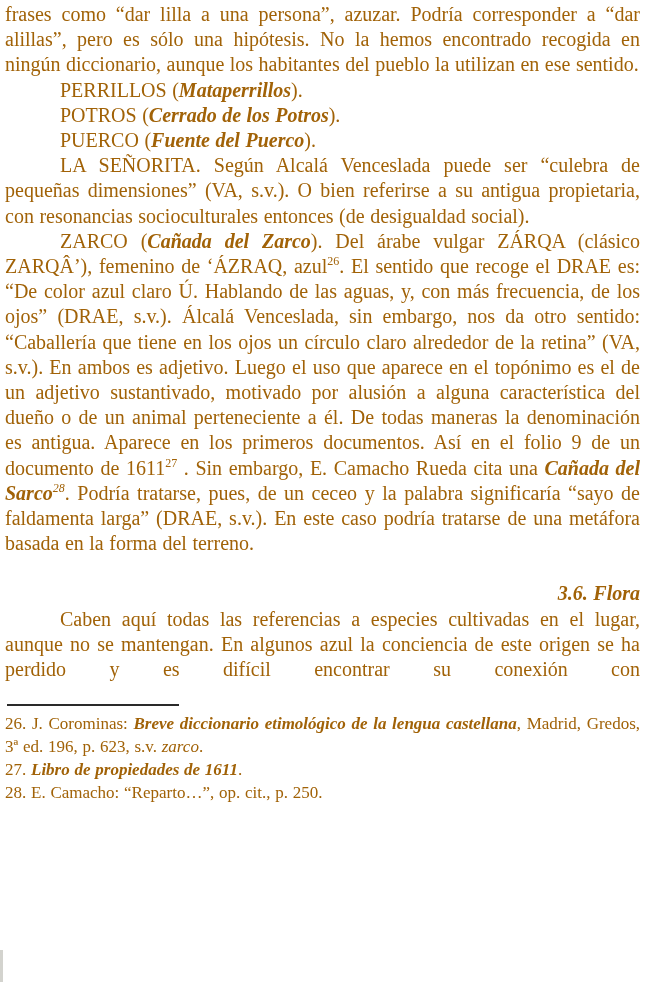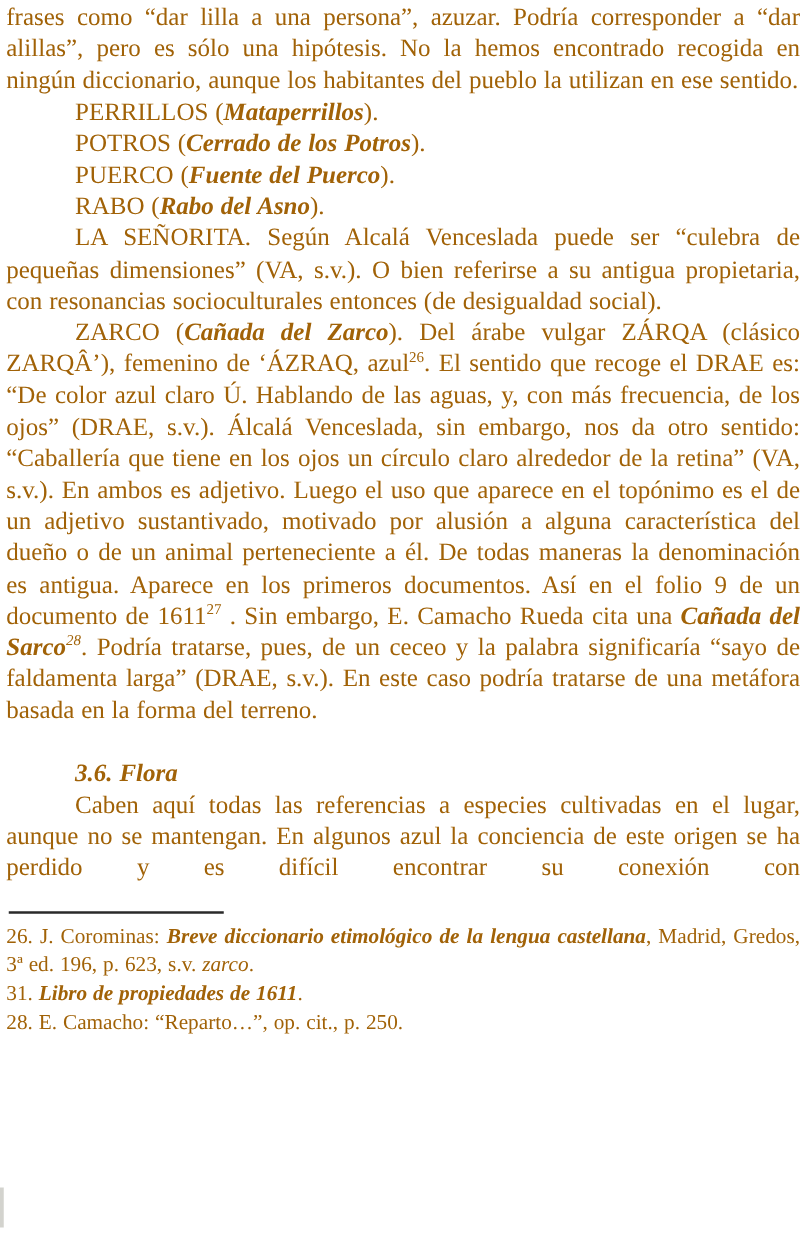--- a/index.html
+++ b/index.html
@@ -19,21 +19,21 @@
     font-size:20px;
     line-height:25.2px;
     text-align:justify;
     word-spacing:0.5px;
   }
   .bodytext p.ind{text-indent:55px;}
   .bodytext p.heading{
     margin-top:25px;
     font-weight:700;
     font-style:italic;
-    text-align:left;
+    text-align:right;
   }
   .bodytext p.cont{text-align-last:justify;}
   .bi{font-style:italic;font-weight:700;}
   .it{font-style:italic;}
   sup{
     font-size:0.6em;
     line-height:0;
     vertical-align:super;
   }
   .footnote-sep{
@@ -59,26 +59,25 @@
 </style>
 </head>
 <body>
 
 <div class="page">
   <div class="bodytext" id="text-block">
       <p><span>frases como “dar lilla a una persona”, azuzar. Podría corresponder a “dar alillas”, pero es sólo una hipótesis. No la hemos encontrado recogida en ningún diccionario, aunque los habitantes del pueblo la utilizan en ese sentido.</span></p>
       <p class="ind"><span>PERRILLOS (</span><span class="bi">Mataperrillos</span><span>).</span></p>
       <p class="ind"><span>POTROS (</span><span class="bi">Cerrado de los Potros</span><span>).</span></p>
       <p class="ind"><span>PUERCO (</span><span class="bi">Fuente del Puerco</span><span>).</span></p>
-      <p class="ind"><span>RABO (</span><span class="bi">Rabo del Asno</span><span>).</span></p>
       <p class="ind"><span>LA SEÑORITA. Según Alcalá Venceslada puede ser “culebra de pequeñas dimensiones” (VA, s.v.). O bien referirse a su antigua propietaria, con resonancias socioculturales entonces (de desigualdad social).</span></p>
       <p class="ind"><span>ZARCO (</span><span class="bi">Cañada del Zarco</span><span>). Del árabe vulgar ZÁRQA (clásico ZARQÂ’), femenino de ‘ÁZRAQ, azul</span><sup>26</sup><span>. El sentido que recoge el DRAE es: “De color azul claro Ú. Hablando de las aguas, y, con más frecuencia, de los ojos” (DRAE, s.v.). Álcalá Venceslada, sin embargo, nos da otro sentido: “Caballería que tiene en los ojos un círculo claro alrededor de la retina” (VA, s.v.). En ambos es adjetivo. Luego el uso que aparece en el topónimo es el de un adjetivo sustantivado, motivado por alusión a alguna característica del dueño o de un animal perteneciente a él. De todas maneras la denominación es antigua. Aparece en los primeros documentos. Así en el folio 9 de un documento de 1611</span><sup>27</sup><span> . Sin embargo, E. Camacho Rueda cita una </span><span class="bi">Cañada del Sarco</span><sup class="it">28</sup><span>. Podría tratarse, pues, de un ceceo y la palabra significaría “sayo de faldamenta larga” (DRAE, s.v.). En este caso podría tratarse de una metáfora basada en la forma del terreno.</span></p>
       <p class="heading ind"><span class="bi">3.6. Flora</span></p>
       <p class="ind cont"><span>Caben aquí todas las referencias a especies cultivadas en el lugar, aunque no se mantengan. En algunos azul la conciencia de este origen se ha perdido y es difícil encontrar su conexión con</span></p>
     </div>
   <hr class="footnote-sep">
   <div class="footnotes" id="footnotes">
       <p><span>26. J. Corominas: </span><span class="bi">Breve diccionario etimológico de la lengua castellana</span><span>, Madrid, Gredos, 3ª ed. 196, p. 623, s.v. </span><span class="it">zarco</span><span>.</span></p>
-      <p><span>31. </span><span class="bi">Libro de propiedades de 1611</span><span>.</span></p>
+      <p><span>27. </span><span class="bi">Libro de propiedades de 1611</span><span>.</span></p>
       <p><span>28. E. Camacho: “Reparto…”, op. cit., p. 250.</span></p>
     </div>
 </div>
 <div class="smudge"></div>
 
 </body></html>

